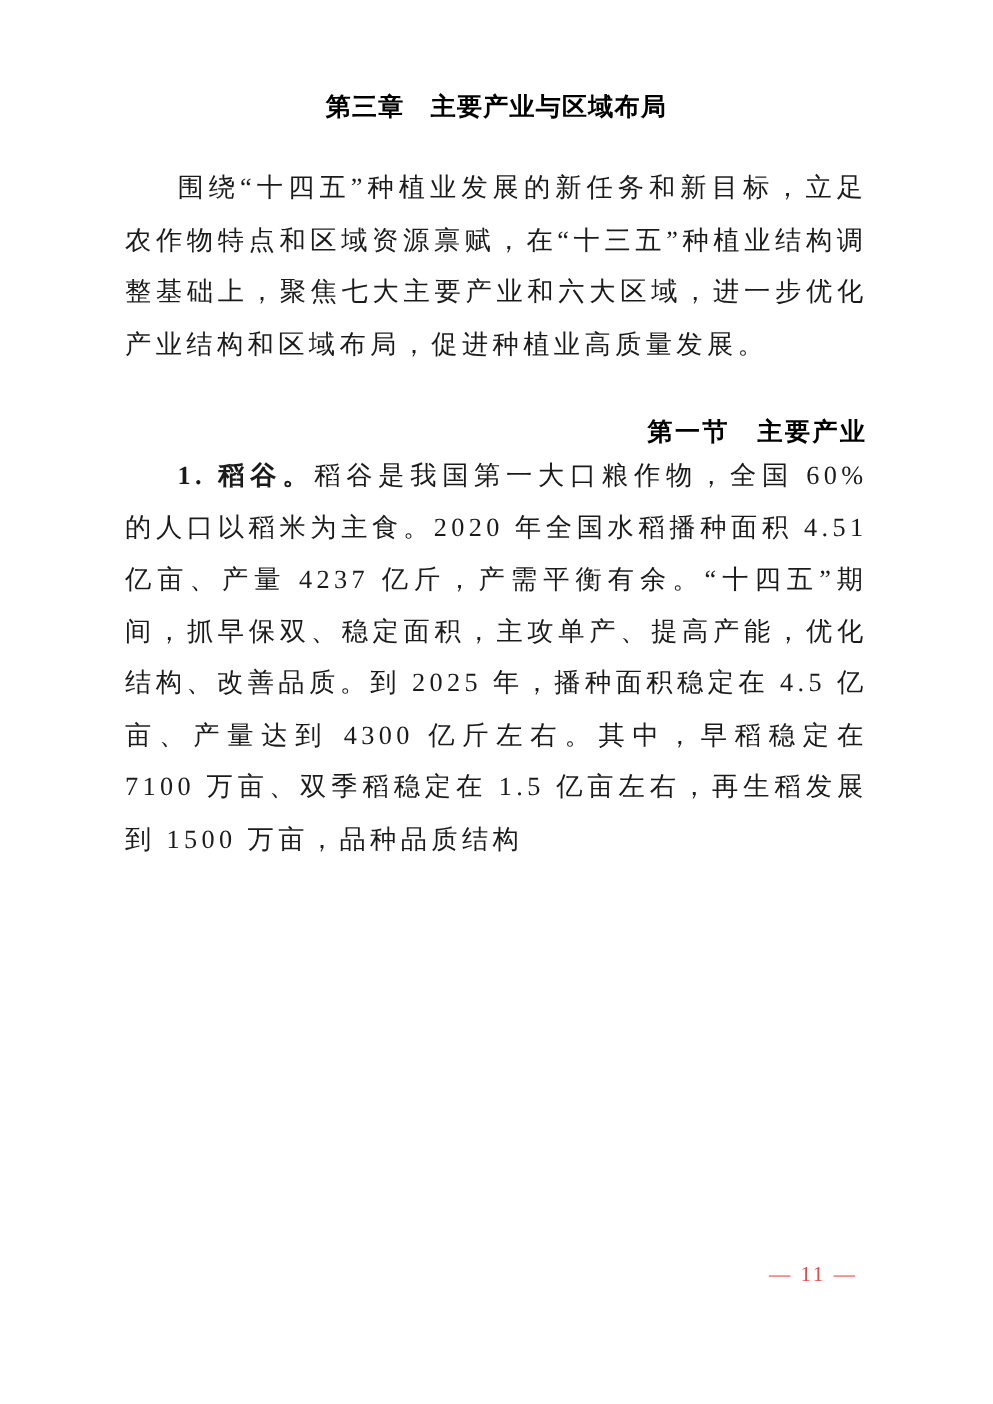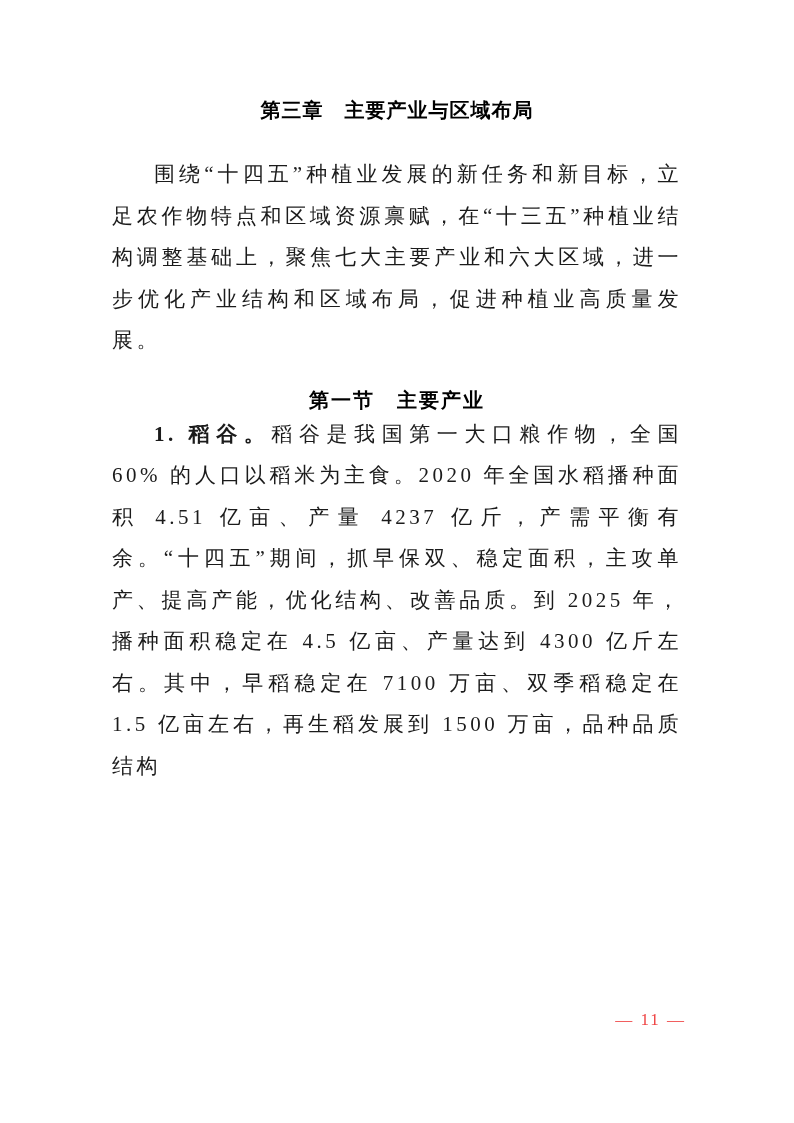--- a/index.html
+++ b/index.html
@@ -7,47 +7,47 @@
     padding: 0;
     background: #ffffff;
   }
   .page {
     position: relative;
     width: 794px;
     height: 1123px;
     margin: 0 auto;
     background: #ffffff;
     box-sizing: border-box;
-    padding: 96px 100px 0 100px;
+    padding: 72px 100px 0 100px;
     overflow: hidden;
     font-family: "Liberation Serif", serif;
     color: #1b1b1b;
   }
   .chapter-heading {
     margin: 0;
     text-align: center;
     font-family: "Liberation Sans", sans-serif;
     font-weight: 700;
     font-size: 20px;
     line-height: 28px;
     letter-spacing: 1px;
     color: #000000;
   }
   .body-para {
-    margin: 12px;
+    margin: 0;
     font-size: 21px;
     line-height: 41.5px;
     letter-spacing: 3.5px;
     text-align: justify;
     text-indent: 2em;
   }
   .intro-para { margin-top: 30px; }
   .section-heading {
-    margin: 24px 0 0 0;
-    text-align: center;
+    margin: 36px 0 0 0;
+    text-align: right;
     font-family: "Liberation Serif", serif;
     font-weight: 700;
     font-size: 20px;
     line-height: 28px;
     letter-spacing: 2px;
     color: #000000;
   }
   .subsection-heading {
     margin: 34px 0 0 0;
     font-size: 21px;

